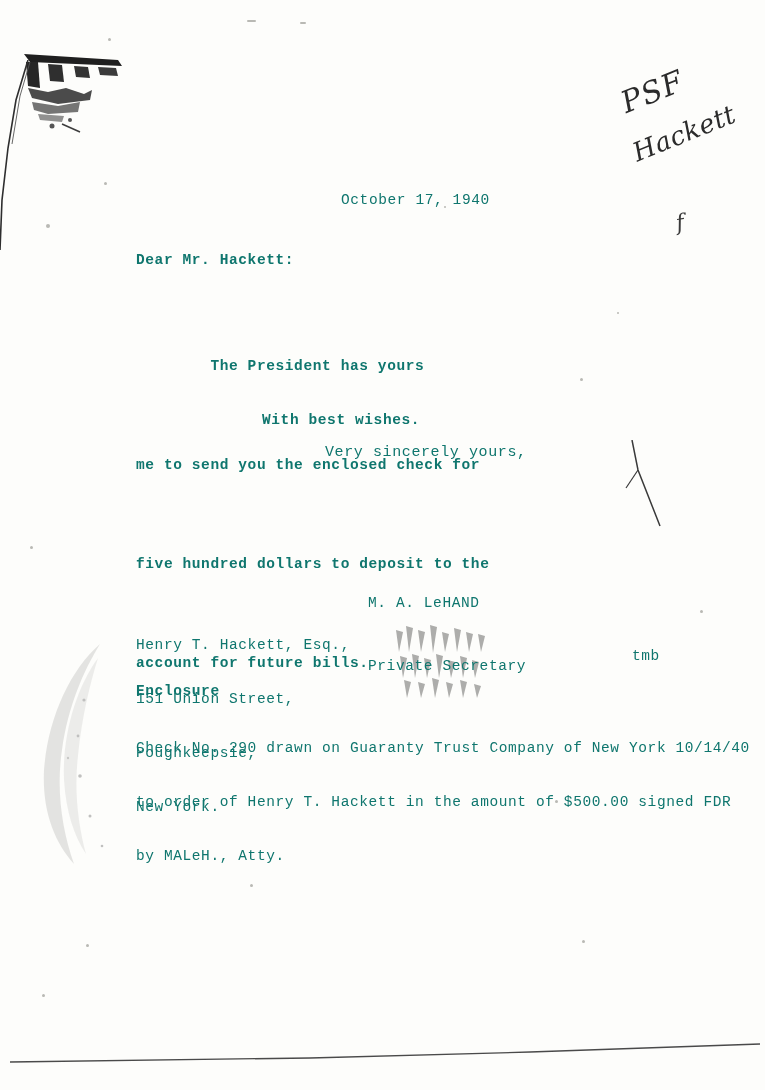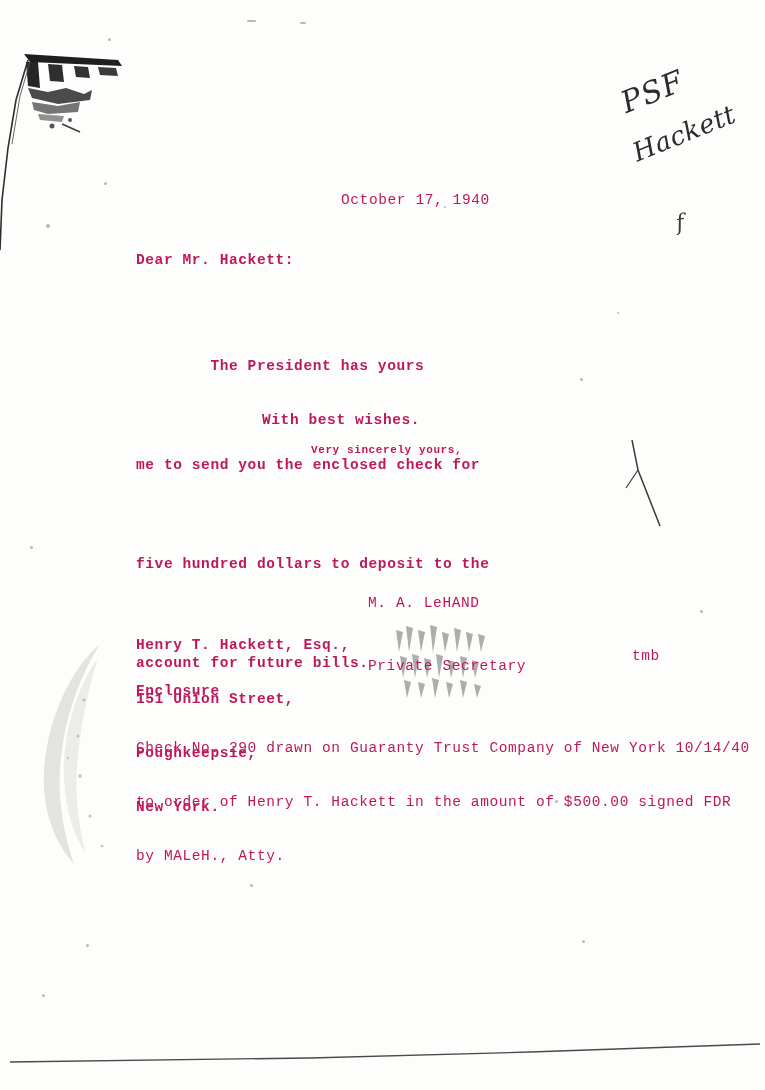--- a/index.html
+++ b/index.html
@@ -112,21 +112,21 @@
     font-style: italic;
     font-size: 22px;
     color: #3a3a3a;
     transform: rotate(-10deg);
   }
 
   
   .typed {
     position: absolute;
     font-family: "Liberation Mono", monospace;
-    color: #be185d;
+    color: #0f766e;
     white-space: pre;
     letter-spacing: 0.6px;
   }
 
   #date-line {
     left: 341px;
     top: 192px;
     font-size: 14.5px;
   }
 
@@ -150,39 +150,39 @@
 
   #closing-wishes {
     left: 262px;
     top: 412px;
     font-size: 14.5px;
     font-weight: bold;
     text-align: right;
   }
 
   #closing-yours {
-    left: 311px;
+    left: 325px;
     top: 444px;
-    font-size: 11px;
-    font-weight: bold;
+    font-size: 15px;
+    font-weight: normal;
   }
 
   #signature-block {
     left: 368px;
     top: 551px;
     font-size: 14.5px;
     font-weight: normal;
     line-height: 21px;
   }
 
   #address-block {
     left: 136px;
     top: 600px;
     font-size: 14.5px;
-    font-weight: bold;
+    font-weight: normal;
     line-height: 18px;
   }
 
   #typist-initials {
     left: 632px;
     top: 648px;
     font-size: 14.5px;
   }
 
   #enclosure-title {

